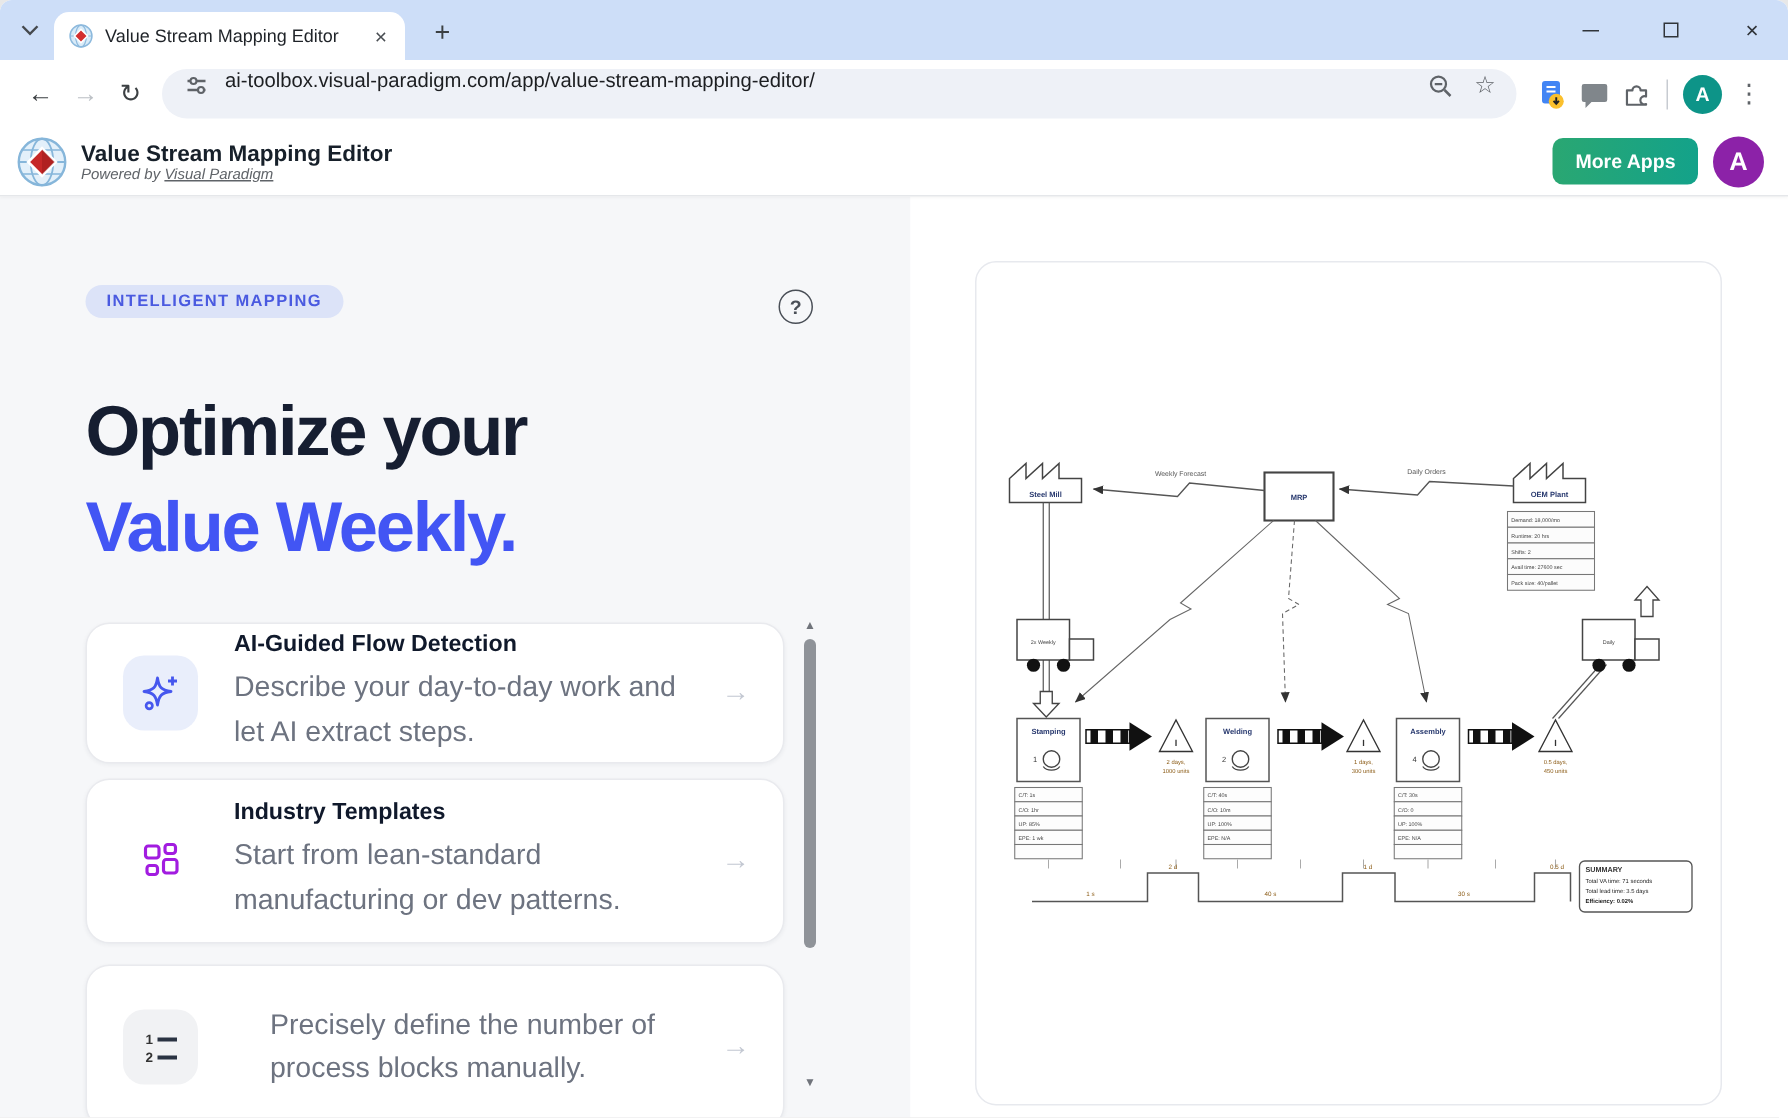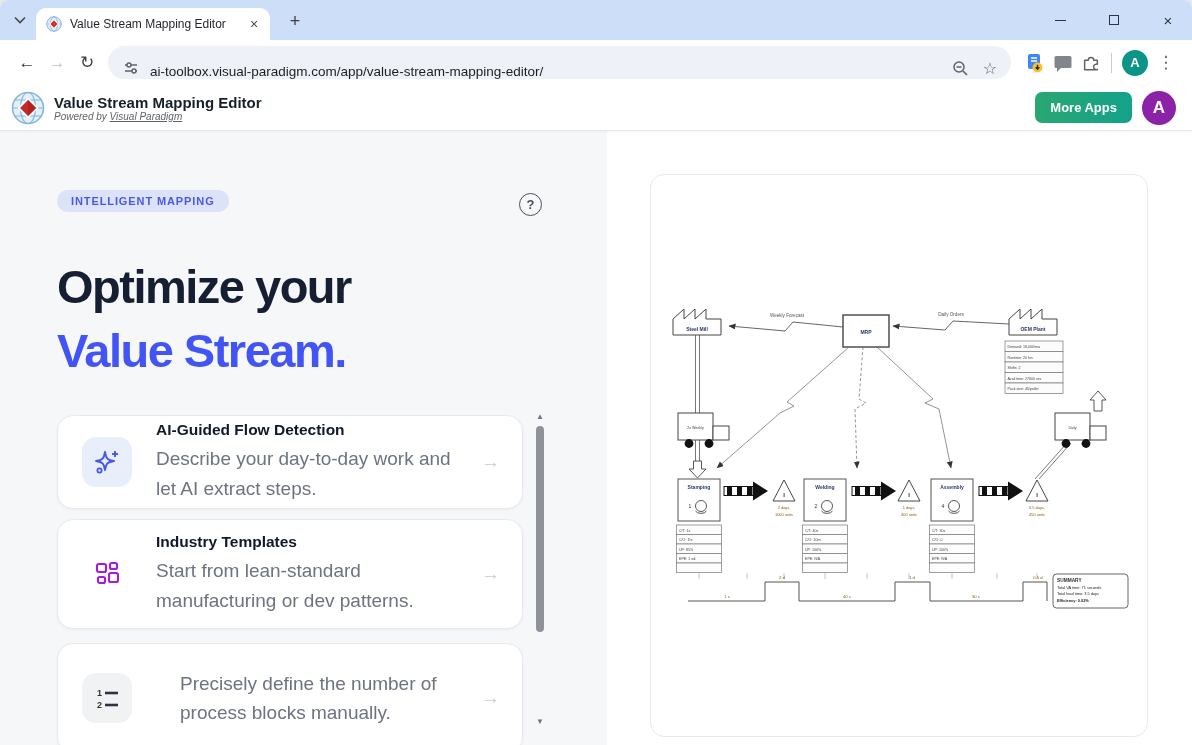--- a/index.html
+++ b/index.html
@@ -16,21 +16,21 @@
   .wincontrols { position:absolute; right:14px; top:0; height:40px; display:flex; align-items:center; gap:34px; }
   .win-min { width:11px; height:0; border-top:1.4px solid #30343a; }
   .win-max { width:10px; height:10px; border:1.3px solid #30343a; }
   .win-close { font-size:15px; color:#30343a; line-height:1; }
   .wc { cursor:pointer; display:flex; align-items:center; justify-content:center; width:20px; height:20px; }
 
   
   .toolbar { position:absolute; left:0; top:40px; width:100%; height:45px; background:#fff; display:flex; align-items:center; padding:0 12px; }
   .navbtn { width:30px; height:30px; display:flex; align-items:center; justify-content:center; font-size:17px; color:#3c4043; cursor:pointer; }
   .navbtn.disabled { color:#bdc1c6; }
-  .omnibox { flex:1; height:33px; background:#eef1f7; border-radius:17px; display:flex; align-items:flex-end; padding:0 10px 0 12px; margin:0 10px 0 6px; gap:8px; }
+  .omnibox { flex:1; height:33px; background:#eef1f7; border-radius:17px; display:flex; align-items:flex-start; padding:0 10px 0 12px; margin:0 10px 0 6px; gap:8px; }
   .url { flex:1; font-size:13.5px; color:#1c1e21; white-space:nowrap; overflow:hidden; }
   .pill-icon { width:22px; height:22px; display:flex; align-items:center; justify-content:center; color:#5f6368; cursor:pointer; }
   .star { font-size:16px; }
   .tb-icon { width:28px; height:28px; display:flex; align-items:center; justify-content:center; cursor:pointer; color:#5f6368; }
   .tb-divider { width:1px; height:20px; background:#c7cbd1; margin:0 6px; }
   .avatar-browser { width:26px; height:26px; border-radius:50%; background:#0d9488; color:#fff; font-size:13px; font-weight:bold; display:flex; align-items:center; justify-content:center; margin:0 4px; cursor:pointer; }
   .menu-dots { font-size:17px; color:#5f6368; }
 
   
   .appheader { position:absolute; left:0; top:85px; width:100%; height:46px; background:#fff; border-bottom:1px solid #e5e7ea; box-shadow:0 1px 2px rgba(0,0,0,.04); display:flex; align-items:center; padding:0 16px 0 10px; z-index:5; }
@@ -183,21 +183,21 @@
     </div>
   </div>
 
   <div class="main">
 
     <div class="left-panel">
       <div class="badge">INTELLIGENT MAPPING</div>
       <div class="help-btn">?</div>
       <div class="hero">
         <div class="line1">Optimize your</div>
-        <div class="line2">Value Stream.</div>
+        <div class="line2">Value Weekly.</div>
       </div>
 
       <div class="card" style="top:284px;height:94px;">
         <div class="card-icon blue-bg">
           <svg width="28" height="28" viewBox="0 0 28 28">
               <path d="M12 4 C13 10.5 14.5 12 21 13 C14.5 14 13 15.5 12 22 C11 15.5 9.5 14 3 13 C9.5 12 11 10.5 12 4 Z" fill="none" stroke="#4657ee" stroke-width="1.9" stroke-linejoin="round"></path>
               <line x1="22" y1="3" x2="22" y2="9" stroke="#4657ee" stroke-width="1.9"></line>
               <line x1="19" y1="6" x2="25" y2="6" stroke="#4657ee" stroke-width="1.9"></line>
               <circle cx="6.5" cy="22.5" r="2.1" fill="none" stroke="#4657ee" stroke-width="1.8"></circle>
             </svg>

